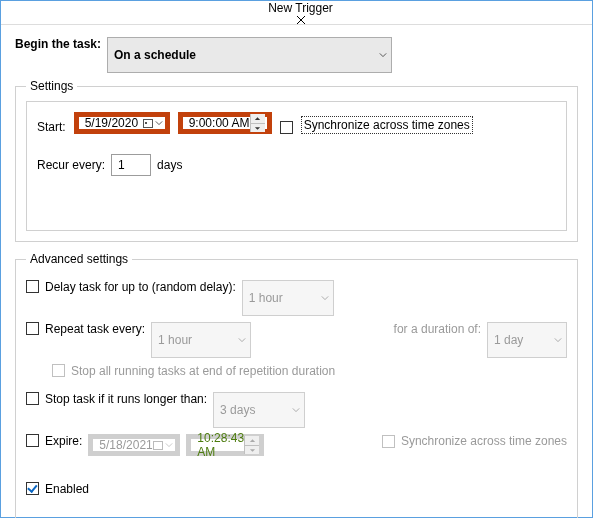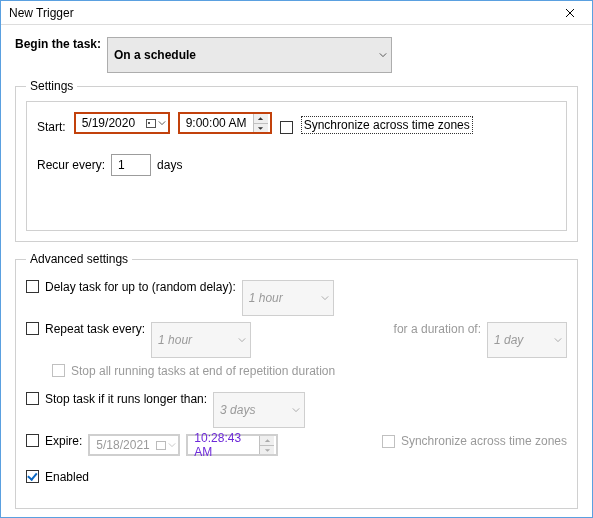--- a/index.html
+++ b/index.html
@@ -18,20 +18,21 @@
     display: flex;
     flex-direction: column;
   }
   .titlebar {
     height: 24px;
     display: flex;
     align-items: center;
     padding: 0 0 0 8px;
     border-bottom: 1px solid #ddd;
     background: #fff;
+    flex-direction: column;
   }
   .titlebar .title { flex: 1; font-size: 12px; }
   .titlebar .close {
     width: 45px;
     height: 30px;
     display: flex;
     align-items: center;
     justify-content: center;
     cursor: pointer;
   }
@@ -47,21 +48,21 @@
   .label { margin-right: 6px; }
   .combo {
     display: flex;
     align-items: center;
     border: 1px solid #adadad;
     background: #e9e9e9;
     height: 36px;
     padding: 0 4px 0 6px;
     cursor: pointer;
   }
-  .combo.light { background: #fff; font-style: italic; }
+  .combo.light { background: #fff; }
   .combo .text { flex: 1; }
   .combo .arrow { margin-left: 4px; display: flex; align-items: center; }
   .combo .arrow svg { width: 8px; height: 6px; }
   .begin-combo { width: 285px; }
 
   fieldset.settings, fieldset.advanced {
     border: 1px solid #d0d0d0;
     padding: 8px 10px 10px 10px;
     margin: 0 0 10px 0;
   }
@@ -74,21 +75,21 @@
   .sched-box {
     border: 1px solid #d0d0d0;
     flex: 1;
     padding: 10px 10px 10px 10px;
     min-height: 130px;
   }
   .sched-row1 { display: flex; align-items: flex-end; gap: 8px; margin-bottom: 20px; }
   .datefield, .timefield {
     display: flex;
     align-items: center;
-    border: 2px solid #c2410c;
+    border: 5px solid #c2410c;
     height: 22px;
     background: #fff;
     padding: 0 2px 0 6px;
   }
   .datefield { width: 96px; }
   .datefield .cal { margin-left: auto; display: flex; align-items: center; }
   .datefield .cal svg { width: 10px; height: 10px; }
   .datefield .arrow, .spin { margin-left: 2px; display: flex; flex-direction: column; }
   .datefield .arrow svg { width: 8px; height: 6px; }
   .timefield { width: 94px; }
@@ -278,21 +279,21 @@
             <svg viewBox="0 0 10 10">
                 <rect x="0.5" y="1.5" width="9" height="8" fill="none" stroke="#bbb"></rect>
               </svg>
           </span>
           <span class="arrow">
               <svg viewBox="0 0 10 6">
                 <path d="M1 1 L5 5 L9 1" fill="none" stroke="#bbb"></path>
               </svg>
             </span>
         </div>
-        <div class="timefield disabled-combo" style="width:92px;color:#6d28d9;border-color:#cfcfcf">
+        <div class="timefield disabled-combo" style="width:78px;color:#4d7c0f;border-color:#cfcfcf">
           <span>10:28:43 AM</span>
           <div class="spin">
             <div class="btn">
                 <svg viewBox="0 0 8 4">
                   <path d="M1 3 L4 0 L7 3" fill="#aaa"></path>
                 </svg>
               </div>
             <div class="btn">
                 <svg viewBox="0 0 8 4">
                   <path d="M1 1 L4 4 L7 1" fill="#aaa"></path>
@@ -300,21 +301,21 @@
               </div>
           </div>
         </div>
         <span class="duration-gap"></span>
         <span class="disabled" style="display:flex;align-items:center;gap:6px">
           <span class="checkbox"></span>
           <span>Synchronize across time zones</span>
         </span>
       </div>
 
-      <div class="adv-row" style="margin-top:14px">
+      <div class="adv-row" style="margin-top:26px">
         <span class="checkbox checked"></span>
         <span>Enabled</span>
       </div>
 
     </fieldset>
   </div>
 
   <div class="footer">
     <div class="btn-main ok">
       <span>OK</span>

